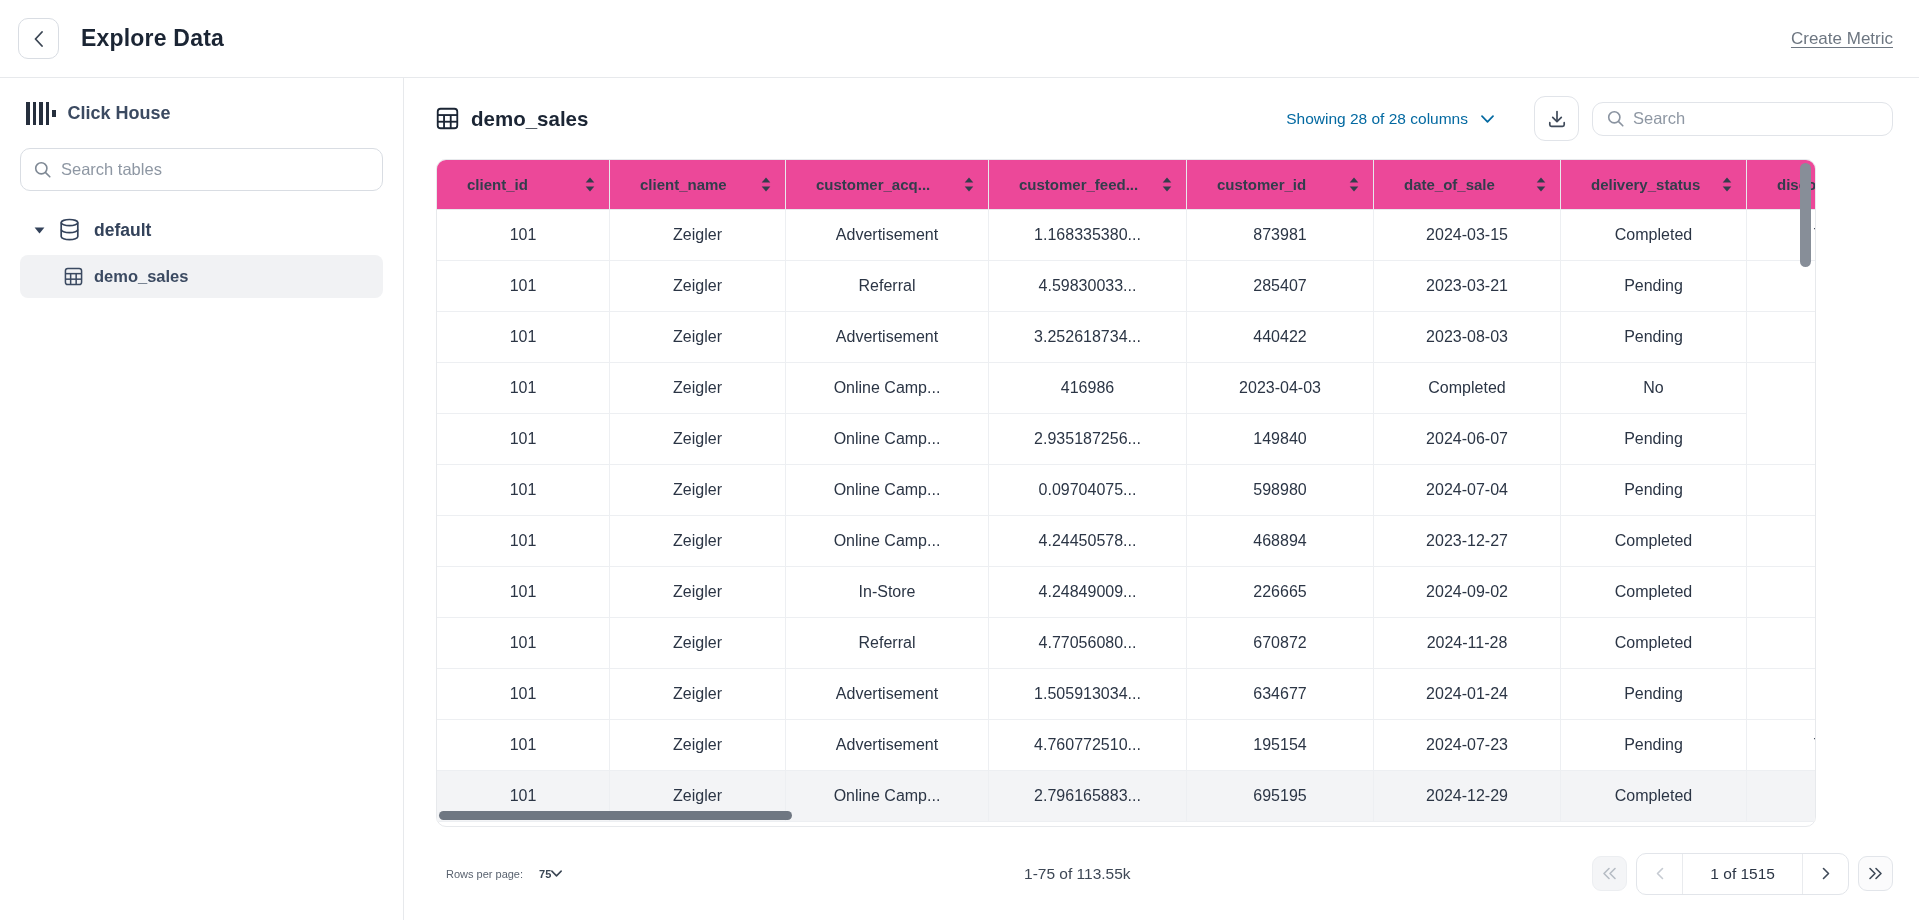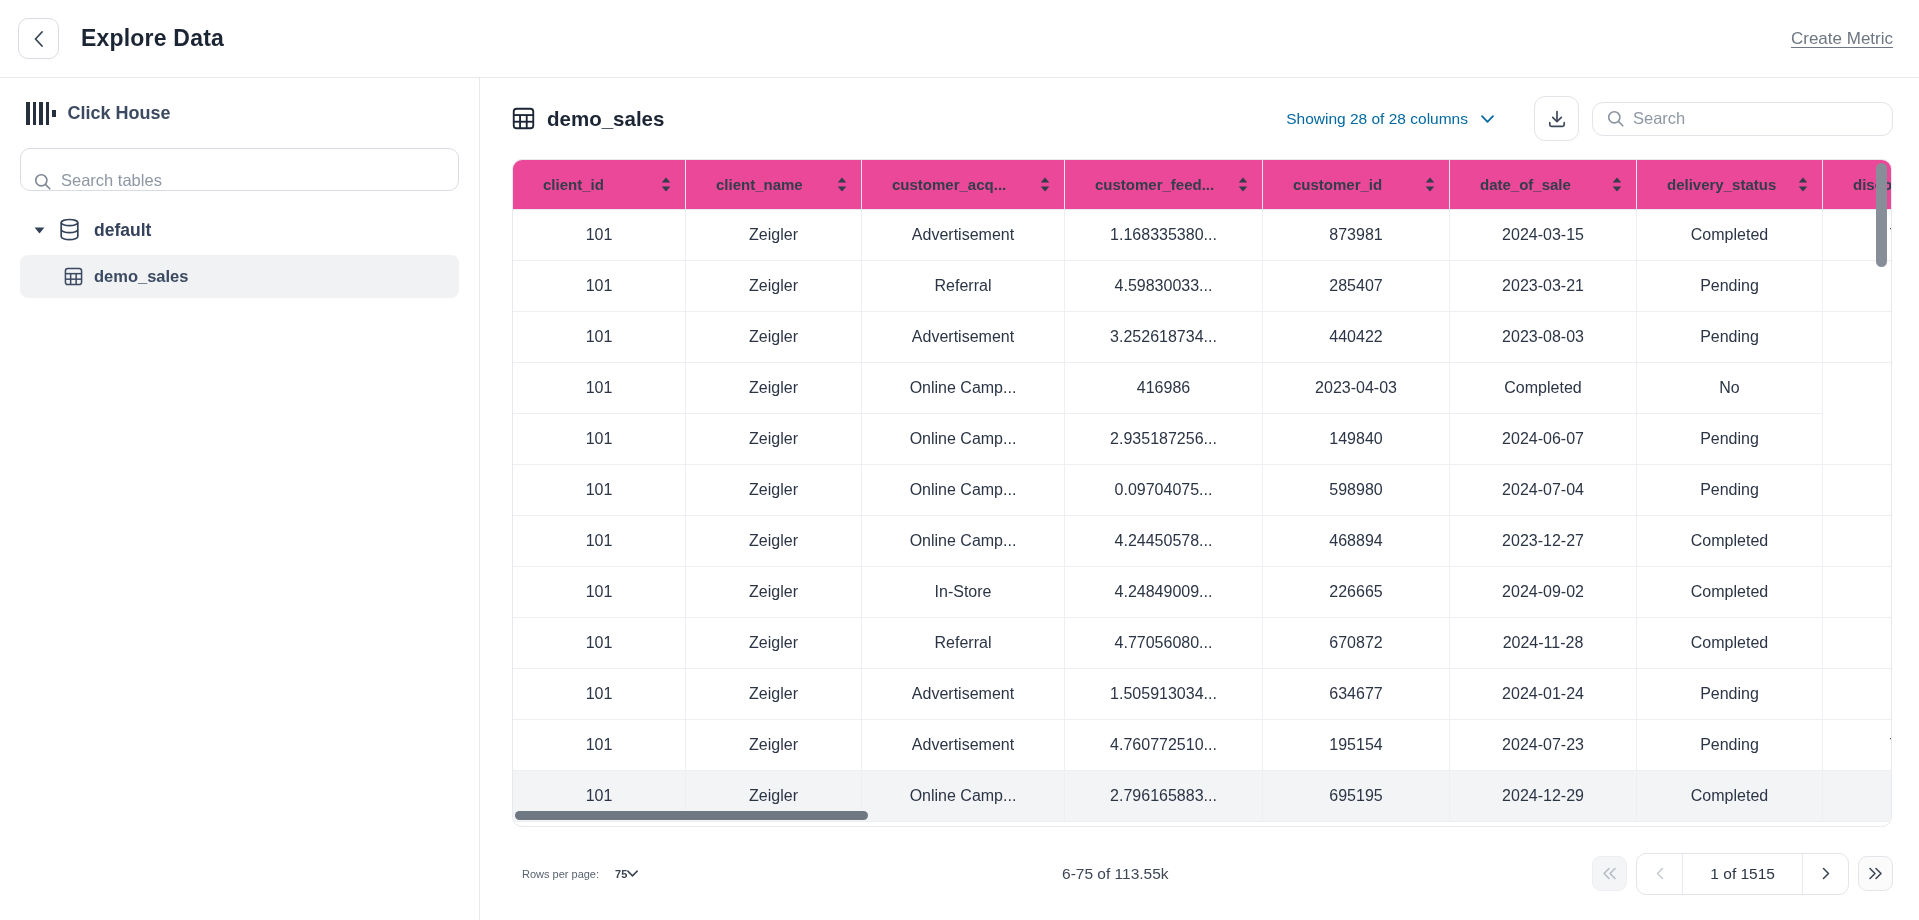--- a/index.html
+++ b/index.html
@@ -10,27 +10,27 @@
   .topbar { height:78px; border-bottom:1px solid #e7e9ec; display:flex; align-items:center; padding:0 26px 0 18px; }
   .back-btn { width:41px; height:41px; border:1px solid #d9dde3; border-radius:10px; background:#fff;
               display:flex; align-items:center; justify-content:center; color:#3a4553; cursor:pointer; }
   .topbar-title { margin-left:22px; font-size:23px; font-weight:700; color:#1b2534; letter-spacing:.2px; }
   .create-metric { margin-left:auto; font-size:17px; color:#6d7681; text-decoration:underline; text-underline-offset:3px; cursor:pointer; }
 
   
   .content { display:flex; height:842px; }
 
   
-  .sidebar { width:480px; border-right:1px solid #e7e9ec; padding:24px 20px 0; flex-shrink:0; }
+  .sidebar { width:404px; border-right:1px solid #e7e9ec; padding:24px 20px 0; flex-shrink:0; }
   .source-row { display:flex; align-items:center; gap:12px; padding-left:6px; color:#3b4a61; font-size:18px; font-weight:700; }
   .ch-logo { display:flex; align-items:center; gap:3px; height:23px; }
   .ch-logo .bar { width:3.5px; height:23px; background:#262f3d; }
   .ch-logo .bar.short { height:7px; }
   .search-box { margin-top:23px; height:43px; border:1px solid #d9dde3; border-radius:10px;
-                display:flex; align-items:flex-end; padding:0 13px; gap:10px; color:#7e8894; background:#fff; }
+                display:flex; align-items:center; padding:0 13px; gap:10px; color:#7e8894; background:#fff; }
   .search-box input, .tbl-search input { border:none; outline:none; flex:1; font-family:inherit; font-size:16.5px; color:#2b3545; background:transparent; }
   input::placeholder { color:#8e97a3; }
   .tree-db-row { margin-top:27px; display:flex; align-items:center; gap:14px; padding-left:14px;
                  font-size:17.5px; font-weight:700; color:#33425a; cursor:pointer; }
   .tree-table-row { margin-top:13px; height:43px; background:#f1f2f4; border-radius:8px;
                     display:flex; align-items:center; gap:11px; padding-left:44px;
                     font-size:16.5px; font-weight:600; color:#3b4a61; cursor:pointer; }
 
   
   .main { flex:1; padding:0 26px 0 32px; display:flex; flex-direction:column; }
@@ -388,21 +388,21 @@
         <span class="rpp-value">
           <span>75</span>
           <span style="display:flex;">
             <svg width="11" height="7" viewBox="0 0 13 8">
                 <path d="M1 1.2 L6.5 6.8 L12 1.2" fill="none" stroke="currentColor" stroke-width="1.8" stroke-linecap="round" stroke-linejoin="round"></path>
               </svg>
           </span>
         </span>
       </div>
 
-      <div class="footer-center">6-75 of 113.55k</div>
+      <div class="footer-center">1-75 of 113.55k</div>
 
       <div class="footer-right">
         <div class="pg-btn pg-first">
           <span style="display:flex;">
             <svg width="15" height="13" viewBox="0 0 15 13" fill="none" stroke="currentColor" stroke-width="1.6" stroke-linecap="round" stroke-linejoin="round">
                 <path d="M7 1.5 L2 6.5 L7 11.5"></path>
                 <path d="M13 1.5 L8 6.5 L13 11.5"></path>
               </svg>
           </span>
         </div>

